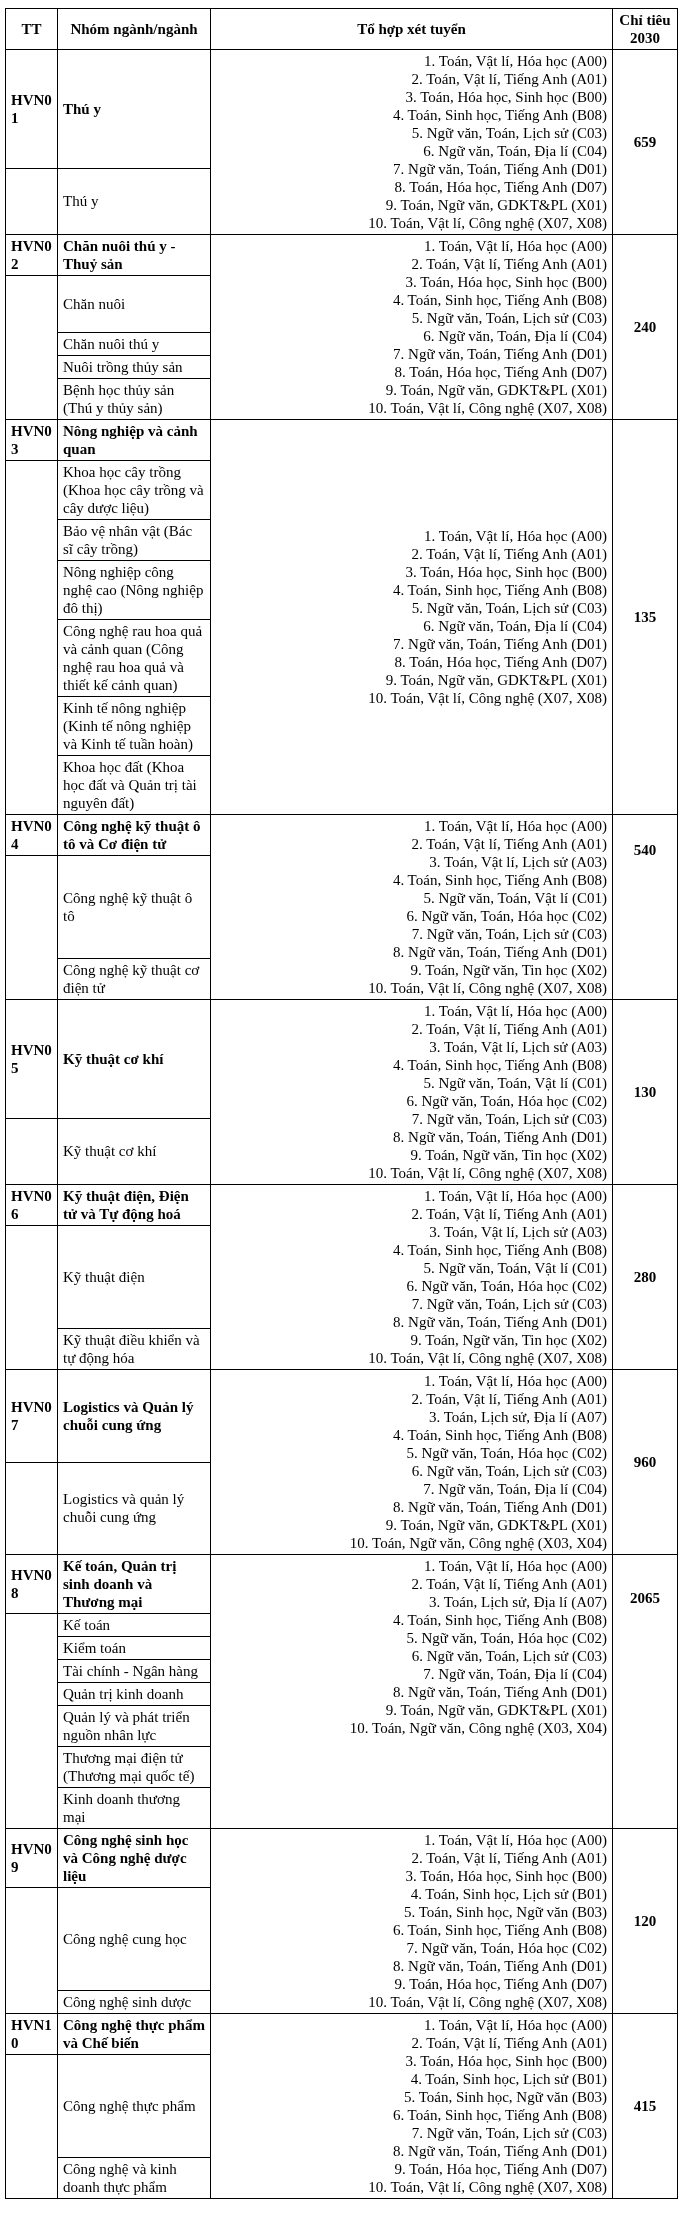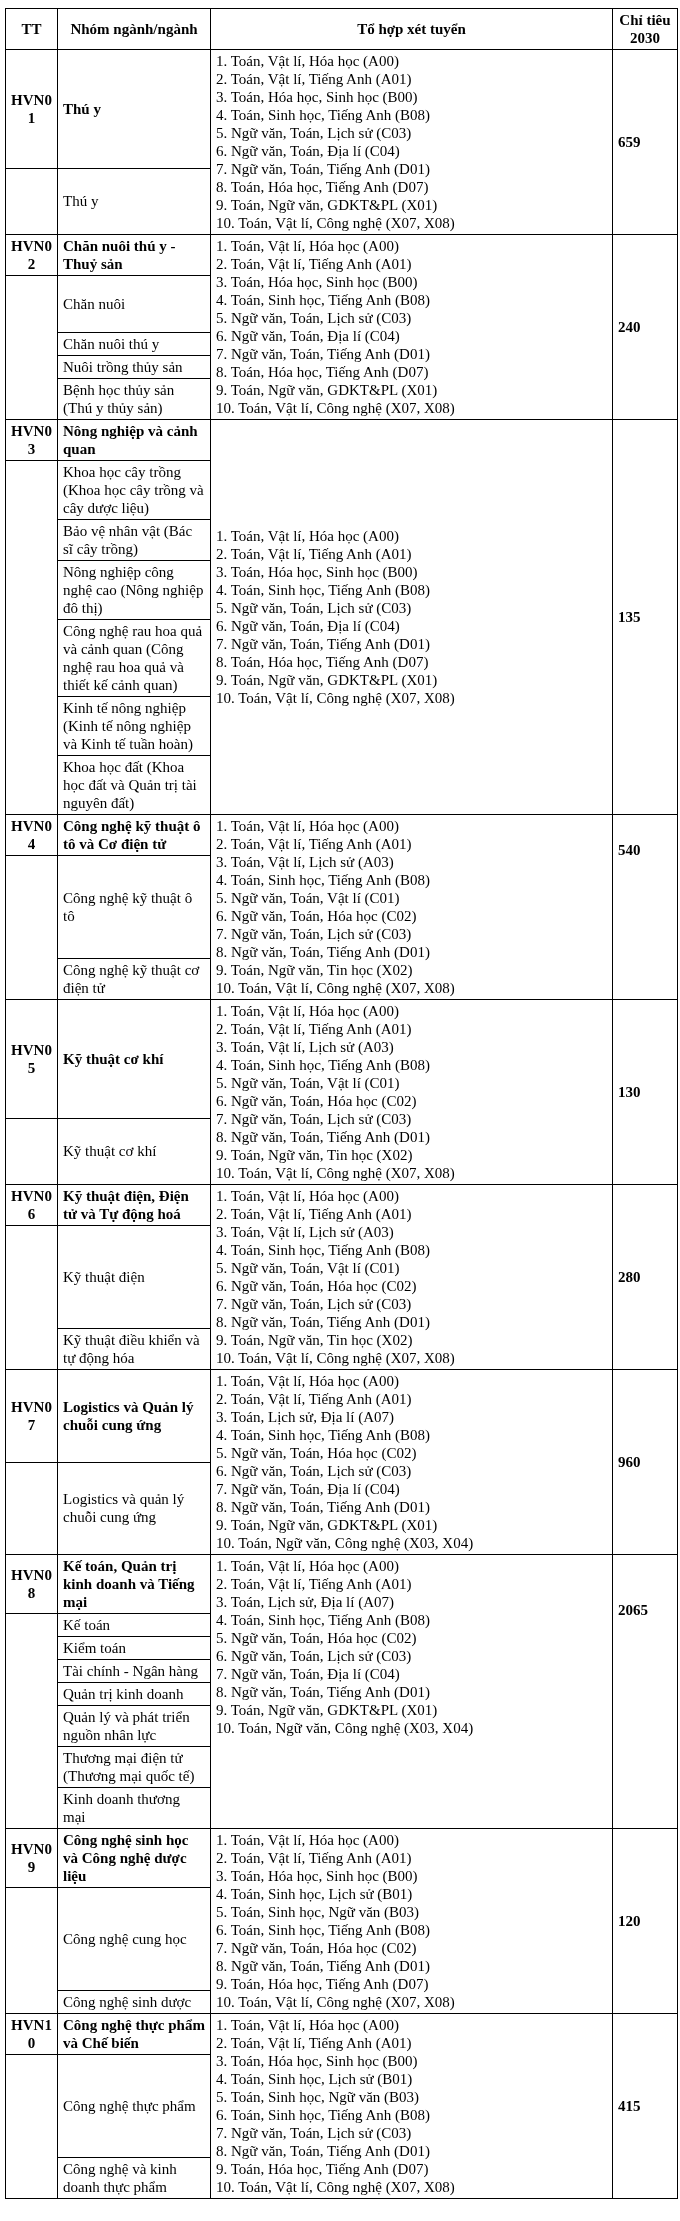--- a/index.html
+++ b/index.html
@@ -31,39 +31,40 @@
     word-wrap: break-word;
   }
   td.hdr {
     font-weight: bold;
     text-align: center;
     line-height: 1.18;
     padding: 4px 2px;
   }
   td.tt {
     font-weight: bold;
-    text-align: center;
     padding: 2px 1px;
   }
   td.tt-spacer { padding: 0; }
   td.gname { font-weight: bold; }
   td.major { font-weight: normal; }
   td.combos {
     white-space: pre-line;
     line-height: 1.3;
     padding: 2px 4px 2px 8px;
     vertical-align: middle;
+    text-align: right;
   }
   td.combos.v-top { vertical-align: top; }
   td.quota {
     font-weight: bold;
+    text-align: center;
     padding: 2px 2px;
   }
   td.quota.q-top-sm { vertical-align: top; padding-top: 26px; }
-  td.quota.q-top-lg { vertical-align: top; padding-top: 46px; }
+  td.quota.q-top-lg { vertical-align: top; padding-top: 34px; }
 </style>
 </head>
 <body>
 
 <div class="page">
   <table class="adm">
     <colgroup>
       <col style="width:52px">
         <col style="width:153px">
         <col style="width:402px">
@@ -243,21 +244,21 @@
 10. Toán, Ngữ văn, Công nghệ (X03, X04)</td>
       <td class="quota" rowspan="2">960</td>
     </tr>
     <tr>
       <td class="tt-spacer"></td>
       <td class="major">Logistics và quản lý chuỗi cung ứng</td>
     </tr>
 
     <tr>
       <td class="tt">HVN08</td>
-      <td class="gname">Kế toán, Quản trị kinh doanh và Tiếng mại</td>
+      <td class="gname">Kế toán, Quản trị sinh doanh và Thương mại</td>
       <td class="combos v-top" rowspan="8">1. Toán, Vật lí, Hóa học (A00)
 2. Toán, Vật lí, Tiếng Anh (A01)
 3. Toán, Lịch sử, Địa lí (A07)
 4. Toán, Sinh học, Tiếng Anh (B08)
 5. Ngữ văn, Toán, Hóa học (C02)
 6. Ngữ văn, Toán, Lịch sử (C03)
 7. Ngữ văn, Toán, Địa lí (C04)
 8. Ngữ văn, Toán, Tiếng Anh (D01)
 9. Toán, Ngữ văn, GDKT&amp;PL (X01)
 10. Toán, Ngữ văn, Công nghệ (X03, X04)</td>

